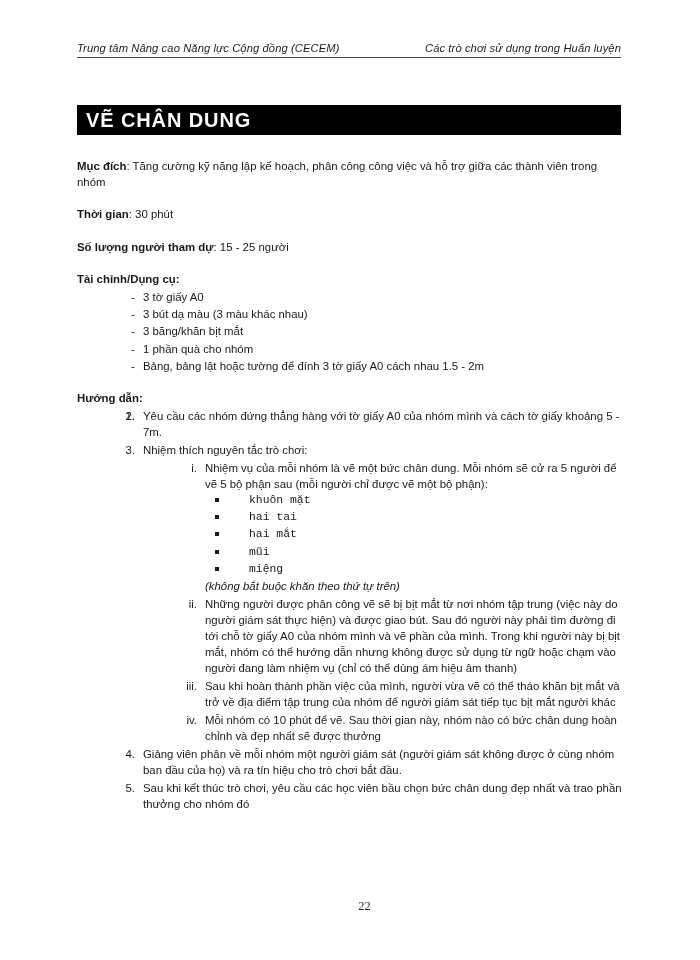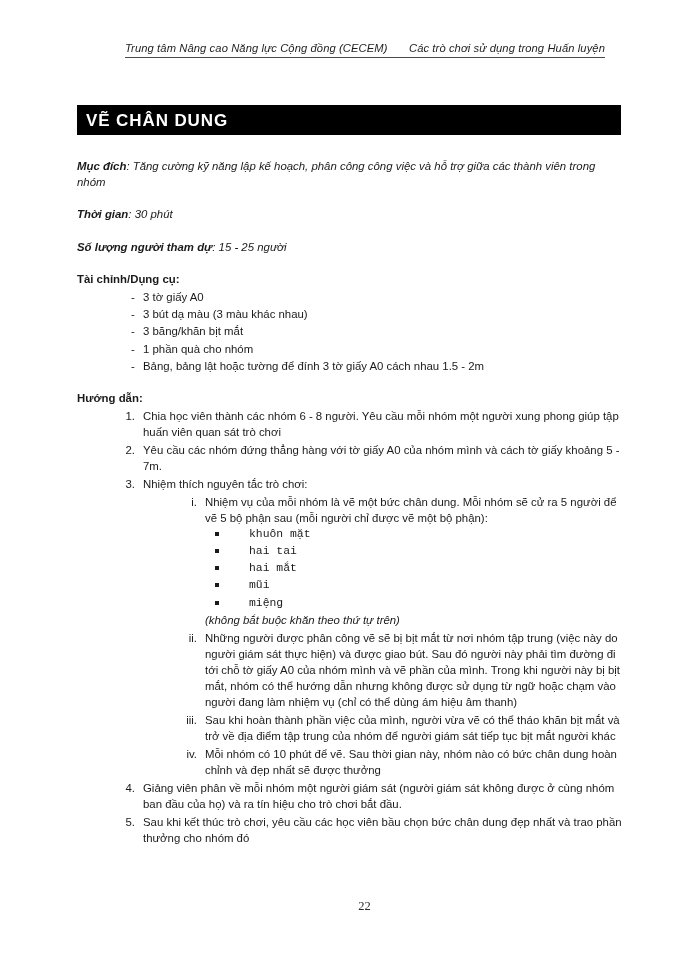--- a/index.html
+++ b/index.html
@@ -19,68 +19,67 @@
   .page {
     position: absolute;
     inset: 0;
     background: #ffffff;
   }
 
   
   .doc-header {
     position: absolute;
     left: 77px;
-    right: 95px;
+    right: 79px;
     top: 42px;
     display: flex;
     justify-content: space-between;
     align-items: baseline;
     font-style: italic;
     font-size: 11.2px;
     color: #1d1d1d;
     padding-bottom: 3px;
     border-bottom: 1.1px solid #4a4a4a;
     letter-spacing: 0.1px;
-    margin-left: 48px;
   }
   .doc-header .left { white-space: nowrap; }
   .doc-header .right { white-space: nowrap; }
 
   
   .title-banner {
     position: absolute;
     left: 77px;
     top: 105px;
     width: 544px;
     height: 30px;
     background: #000000;
     display: flex;
     align-items: center;
   }
   .title-banner .title-text {
     color: #ffffff;
-    font-size: 17px;
+    font-size: 20px;
     font-weight: bold;
     letter-spacing: 0.9px;
     padding-left: 9px;
     line-height: 1;
   }
 
   
   .content {
     position: absolute;
     left: 77px;
     top: 158px;
     width: 545px;
     font-size: 11.4px;
     line-height: 1.42;
   }
 
   .field-block { margin-bottom: 16px; }
-  .field-block .field-line { text-indent: 0; font-style: italic; }
+  .field-block .field-line { text-indent: 0; }
   .label-bold { font-weight: bold; }
 
   .section-label {
     font-weight: bold;
     margin-bottom: 2px;
   }
 
   
   ul.dash-list {
     list-style: none;
@@ -239,21 +238,20 @@
 
     <div class="field-block">
       <div class="section-label">
         <span>Hướng dẫn</span><span>:</span>
       </div>
 
       <ol class="num-list">
 
         <li>
           <span class="num-marker">1.</span>
-          <span>Chia học viên thành các nhóm 6 - 8 người. Yêu cầu mỗi nhóm một người xung phong giúp tập huấn viên quan sát trò chơi</span>
         </li>
 
         <li>
           <span class="num-marker">2.</span>
           <span>Yêu cầu các nhóm đứng thẳng hàng với tờ giấy A0 của nhóm mình và cách tờ giấy khoảng 5 - 7m.</span>
         </li>
 
         <li>
           <span class="num-marker">3.</span>
           <span>Nhiệm thích nguyên tắc trò chơi:</span>

